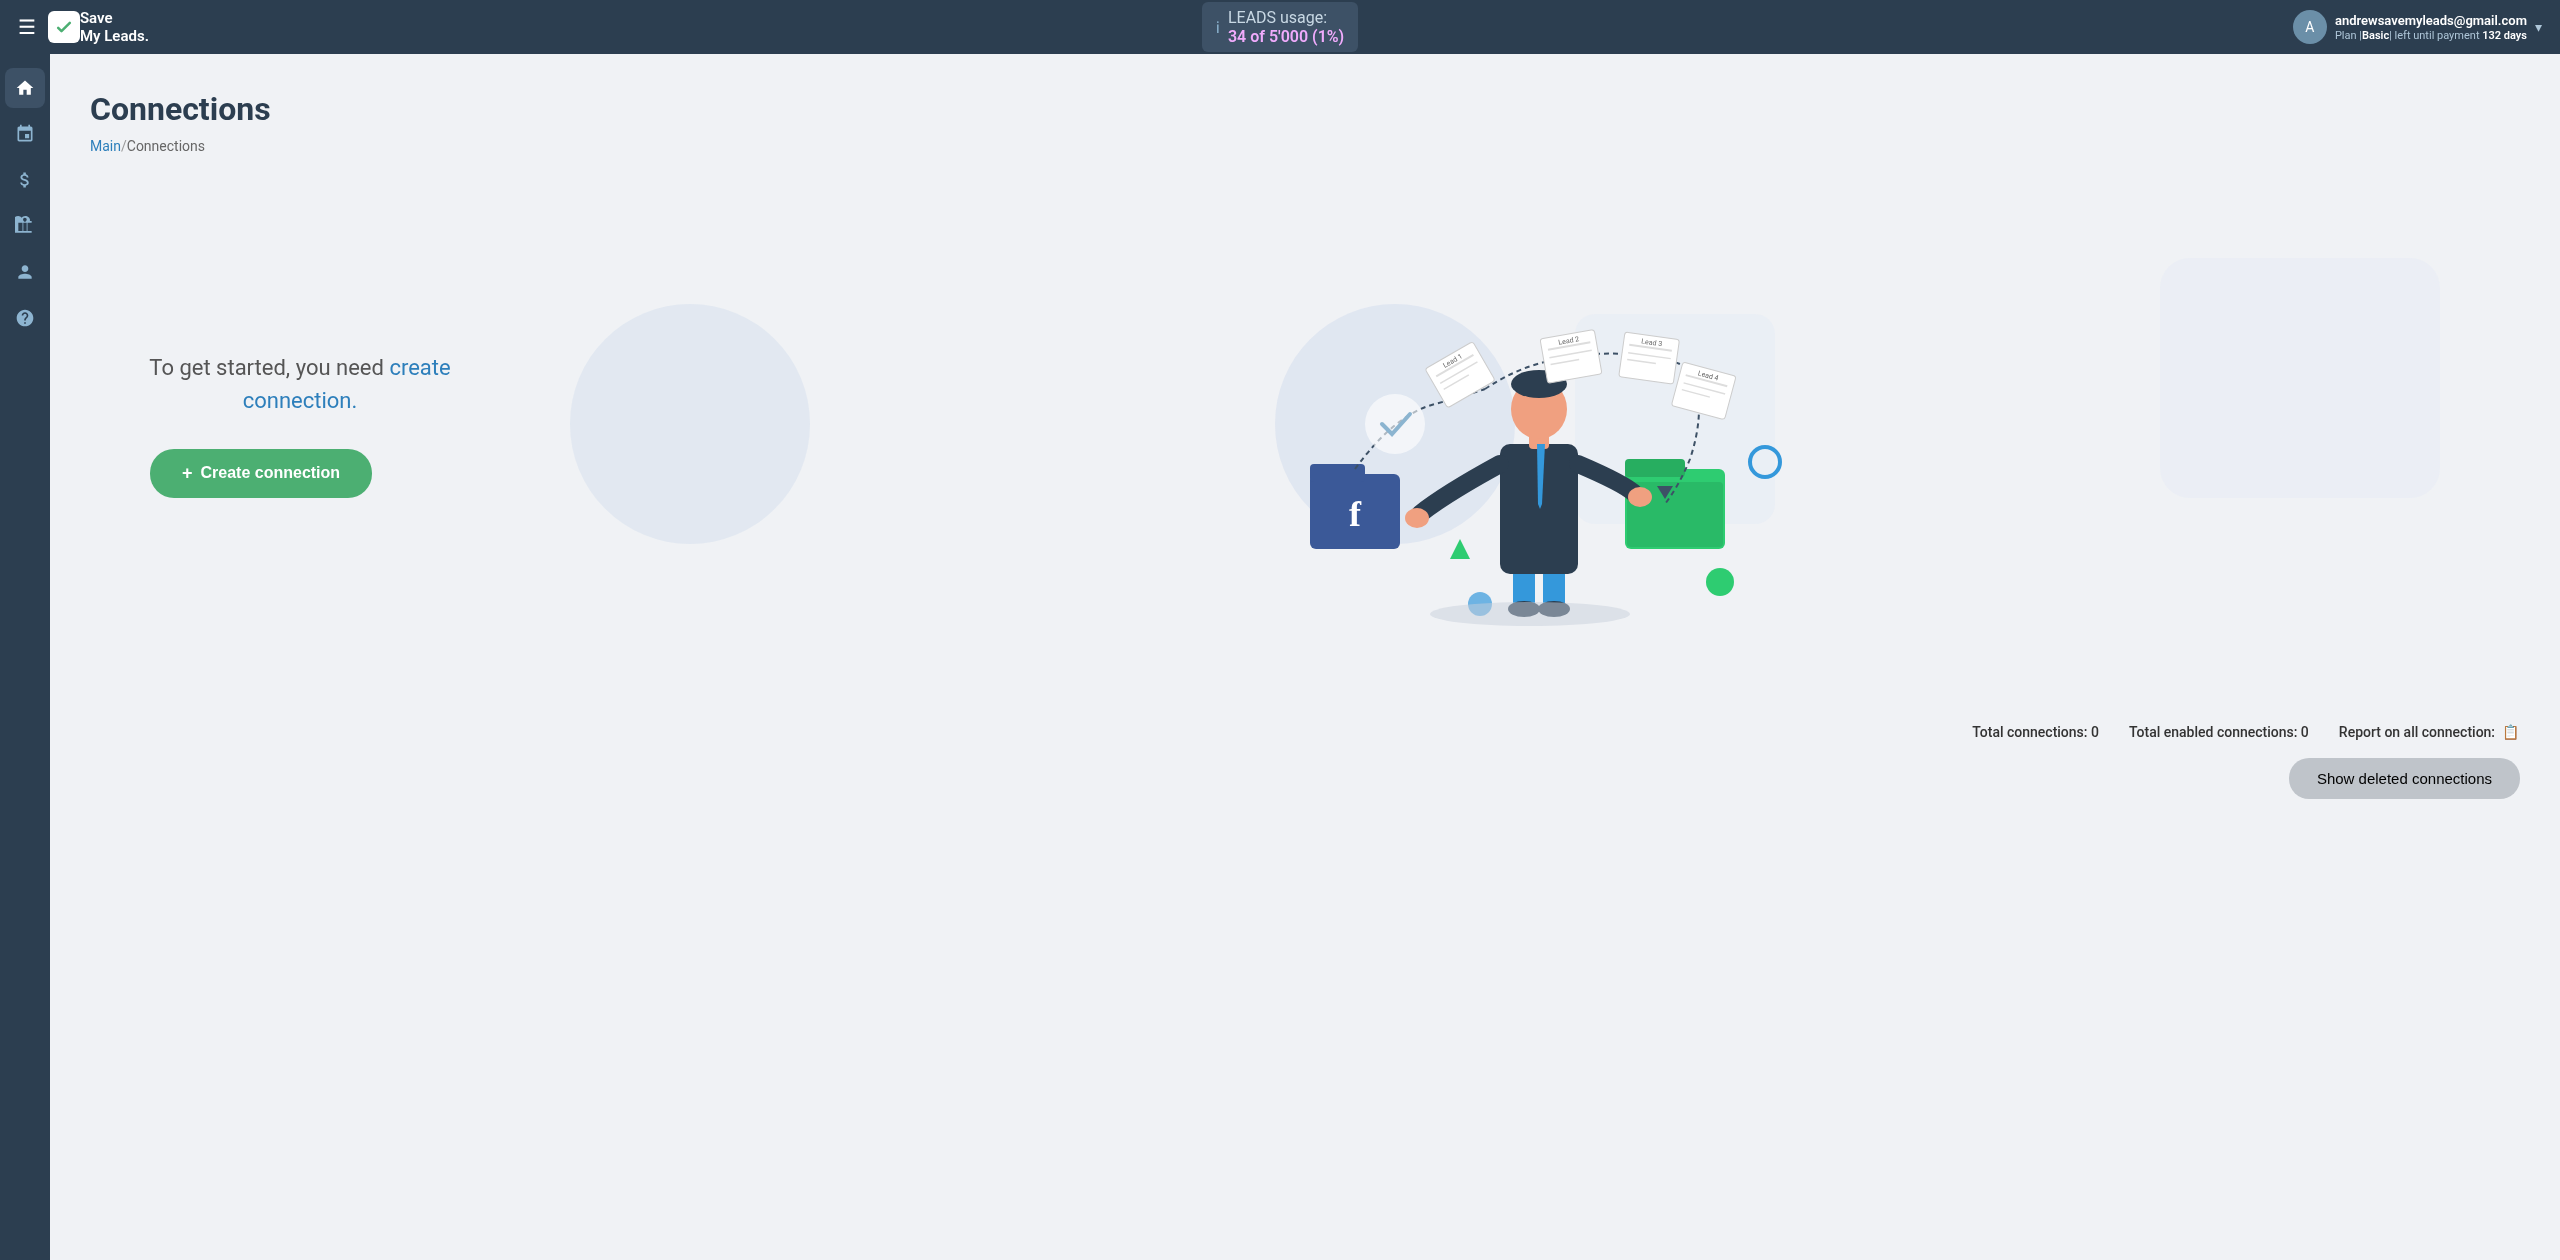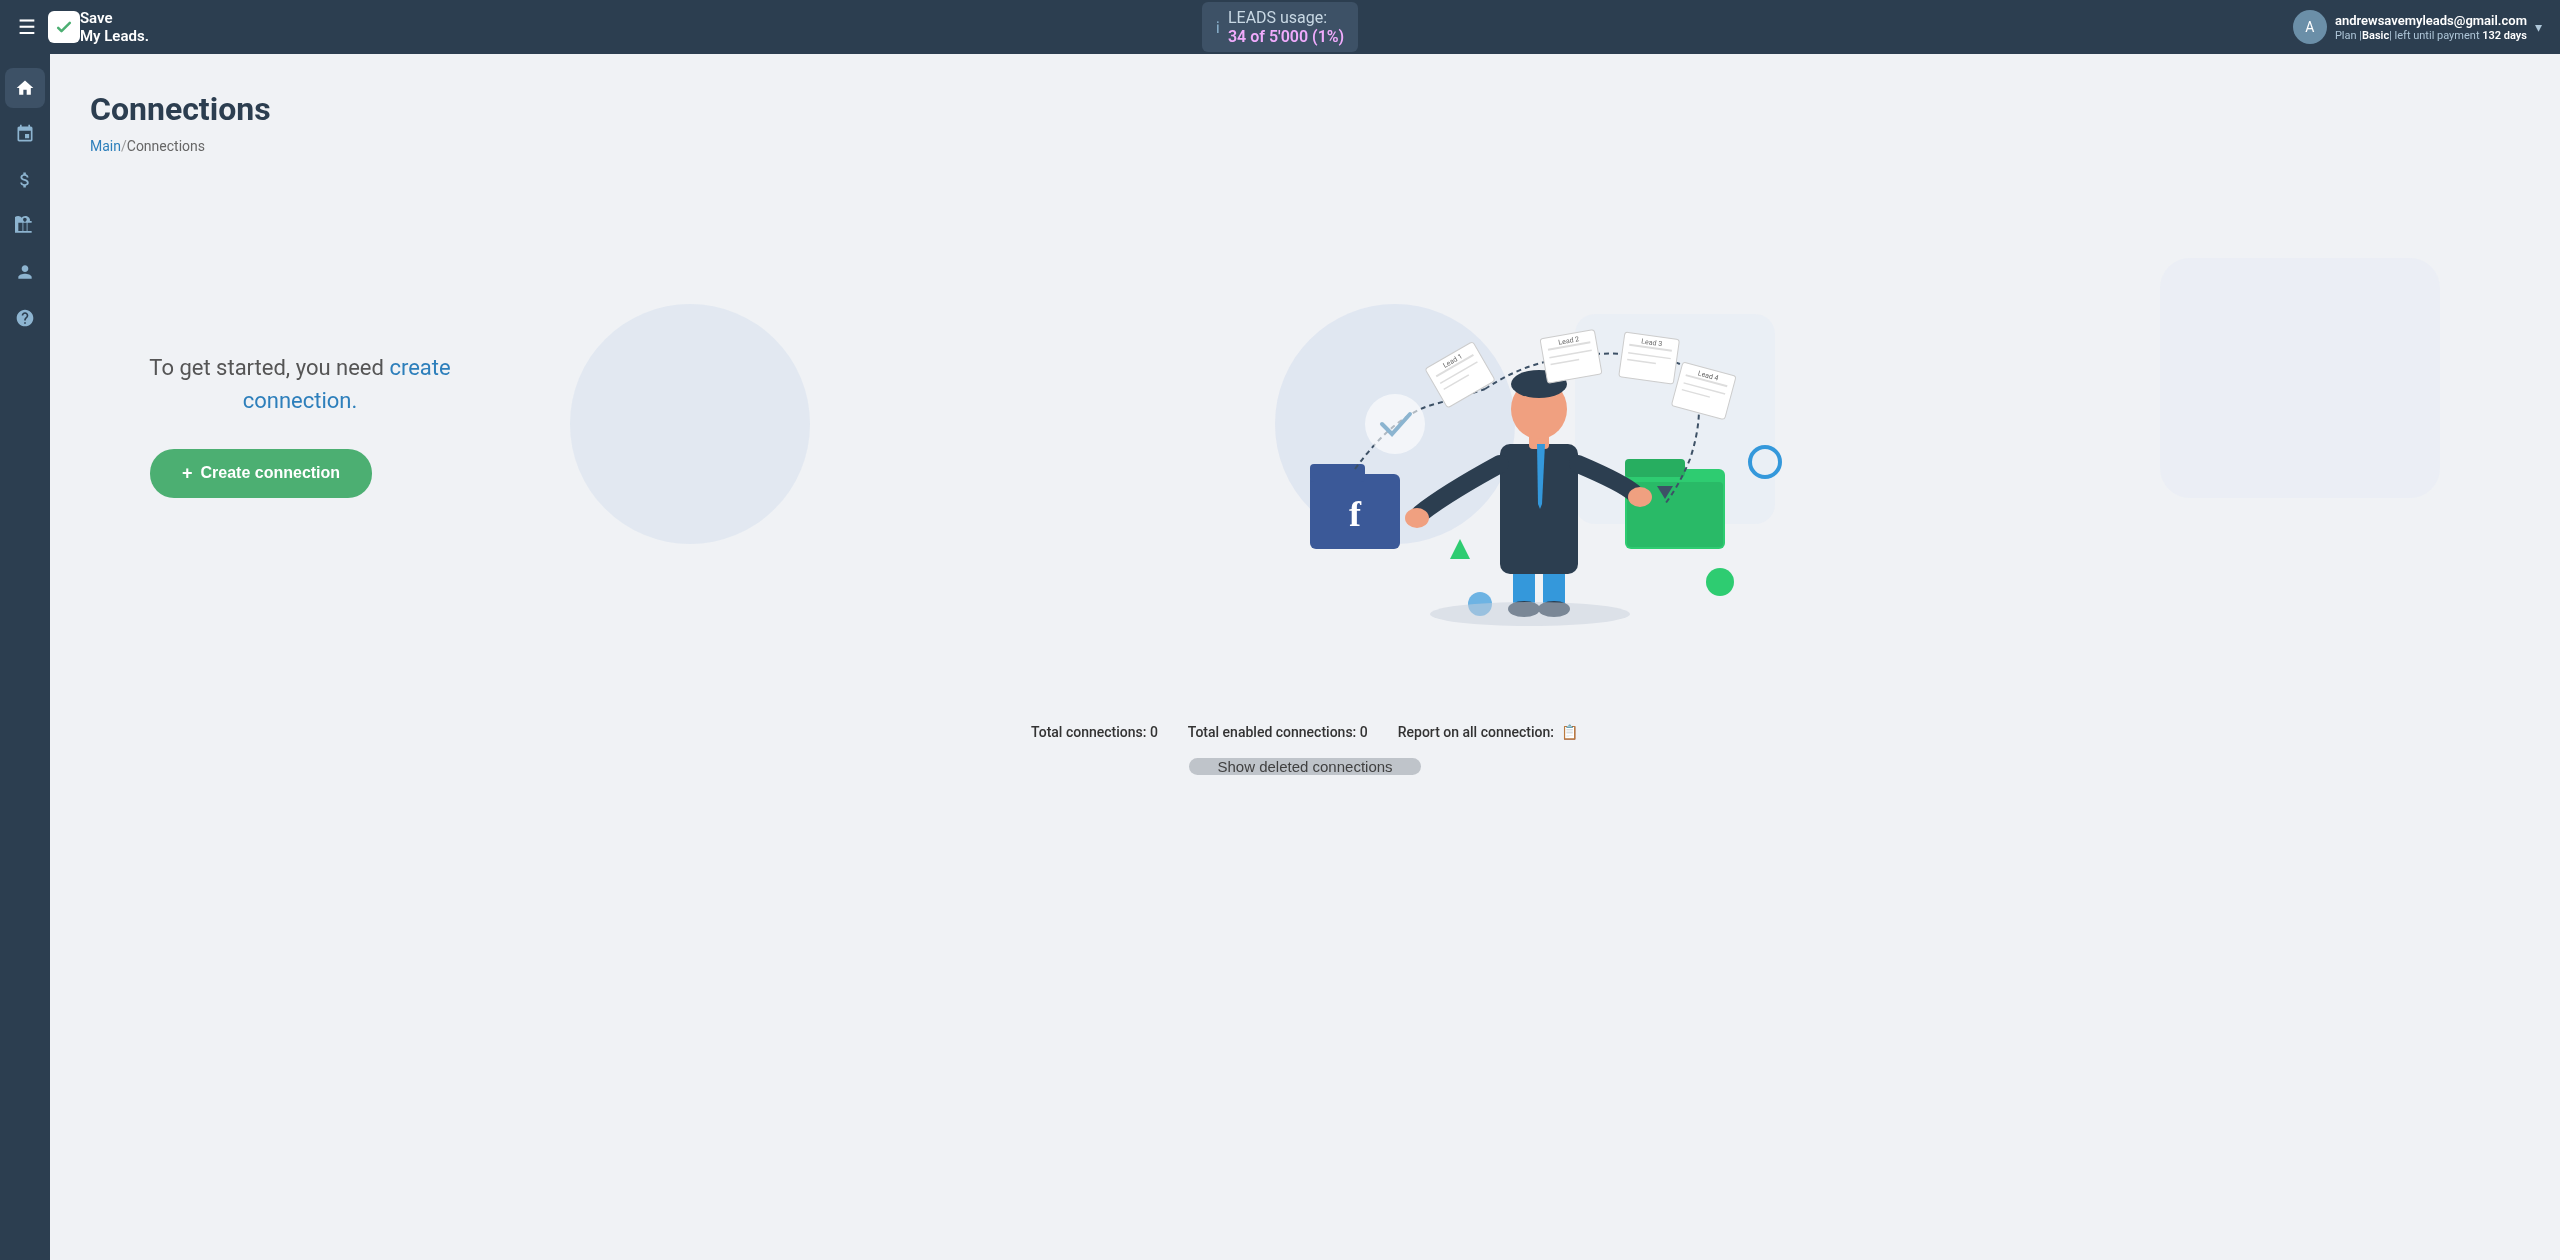--- a/index.html
+++ b/index.html
@@ -145,36 +145,36 @@
       justify-content: center;
       position: relative;
       height: 460px;
     }
 
     
     .footer-stats {
       margin-top: 60px;
       display: flex;
       flex-direction: column;
-      align-items: center;
+      align-items: flex-end;
       gap: 18px;
     }
     .stats-row {
       display: flex; gap: 30px;
       font-size: 14px;
       color: #555;
     }
     .stats-row span { color: #333; font-weight: 500; }
 
     .show-deleted-btn {
       background: #bfc4ca;
-      color: #404040;
+      color: #000000;
       border: none;
       border-radius: 20px;
-      padding: 0 28px;
+      padding: 12px 28px;
       font-size: 15px;
       cursor: pointer;
       transition: background 0.2s;
     }
 
     
     .illustration-svg { width: 560px; height: 420px; }
 
     
     .bg-circle-left {

